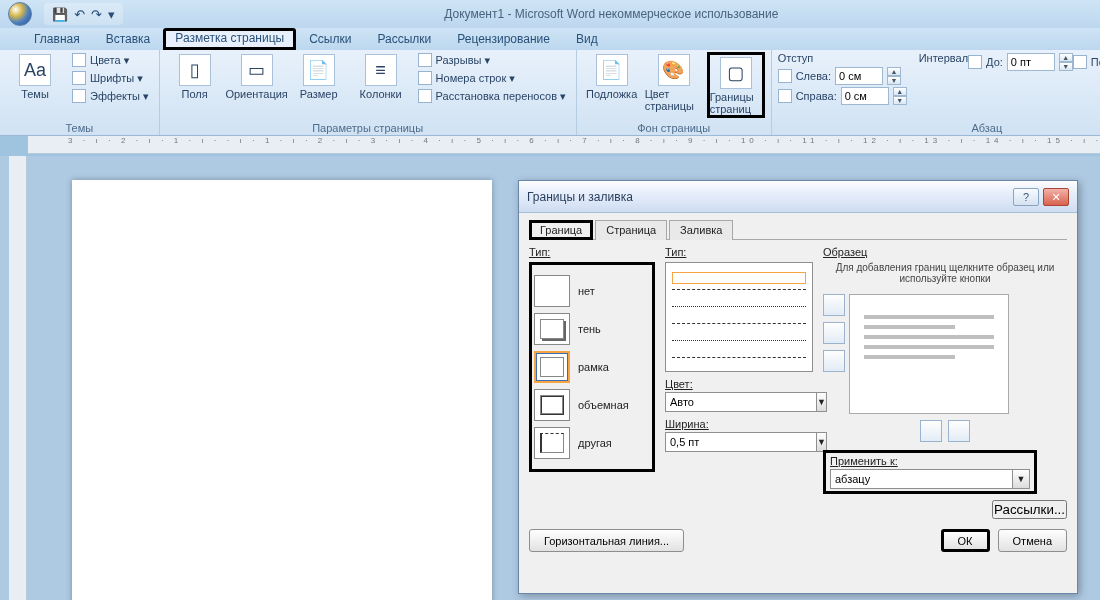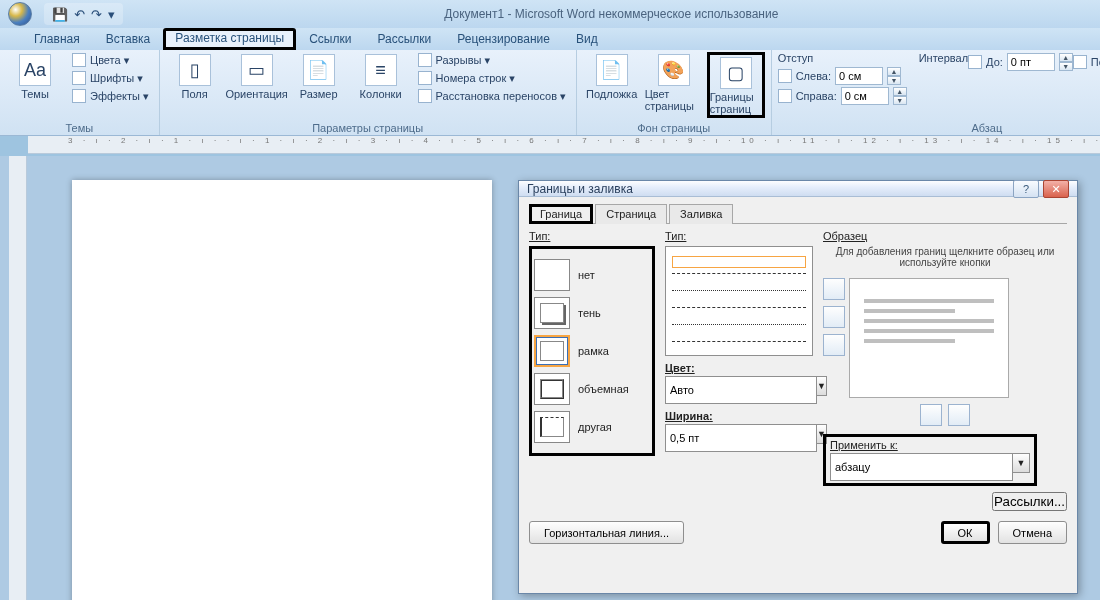--- a/index.html
+++ b/index.html
@@ -39,21 +39,21 @@
 
 
 .ruler-h { height: 18px; background: #e8eef4; border-bottom: 1px solid #b9cadb; margin-left: 28px; font-size: 8px; color: #777; position: relative; overflow: hidden; }
 .ruler-h .ticks { position:absolute;left:40px;top:0;white-space:nowrap;letter-spacing:4px; }
 .workspace { position: absolute; top: 156px; left: 0; right: 0; bottom: 0; background: #aecae3; }
 .ruler-v { position: absolute; left: 9px; top: 0; width: 18px; bottom: 0; background: #e8eef4; border-right: 1px solid #b9cadb; }
 .page { position: absolute; left: 72px; top: 24px; width: 420px; height: 560px; background: #fff; box-shadow: 0 0 6px rgba(0,0,0,.3); }
 
 
 .dialog { position: absolute; left: 518px; top: 180px; width: 560px; height: 414px; background: #f0f0f0; border: 1px solid #6a87a8; box-shadow: 2px 2px 8px rgba(0,0,0,.3); }
-.dlg-title { height: 16px; background: linear-gradient(#fdfdfe,#e6eefb 40%,#cfddf1); border-bottom:1px solid #a9bdd5; display:flex;align-items:center;padding:0 8px;font-size:12px;color:#2a3f5c; }
+.dlg-title { height: 32px; background: linear-gradient(#fdfdfe,#e6eefb 40%,#cfddf1); border-bottom:1px solid #a9bdd5; display:flex;align-items:center;padding:0 8px;font-size:12px;color:#2a3f5c; }
 .dlg-title .spacer{flex:1;}
 .dlg-title .wbtn{width:26px;height:18px;margin-left:4px;border:1px solid #8ba4c2;background:linear-gradient(#f8fbff,#d5e2f2);font-size:11px;text-align:center;line-height:16px;color:#3a5a7c;border-radius:2px;}
 .dlg-title .wbtn.close{background:linear-gradient(#f3b1a8,#d9624d);color:#fff;border-color:#a43;}
 .dlg-body { padding: 6px 10px 8px; font-size: 11px; color: #222; }
 .dlg-tabs { display:flex;border-bottom:1px solid #a7a7a7;margin-bottom:6px; }
 .dlg-tab { padding: 3px 10px; border:1px solid #a7a7a7;border-bottom:none;background:#e9e9e9;margin-right:2px;cursor:pointer;position:relative;top:1px; }
 .dlg-tab.active { background:#f0f0f0;border-bottom:1px solid #f0f0f0; }
 .dlg-tab.highlight{border:3px solid #000;padding:1px 8px;text-align:center;}
 .dlg-cols { display:flex;gap:10px; }
 .col1{width:126px;}
@@ -63,23 +63,23 @@
 .col1 .highlight-box{border:3px solid #000;padding:4px 2px;}
 .type-opt{display:flex;align-items:center;gap:8px;margin:6px 0;cursor:pointer;}
 .type-opt .thumb{width:36px;height:32px;border:1px solid #888;background:#fff;display:flex;align-items:center;justify-content:center;}
 .type-opt.sel .thumb{border:2px solid #f7a543;box-shadow:0 0 0 1px #3a6fb7 inset;}
 .type-opt .thumb .inner{width:24px;height:20px;border:1px solid #888;}
 .style-list{border:1px solid #8f8f8f;background:#fff;height:110px;padding:4px;overflow:hidden;}
 .style-list .ln{height:12px;margin:5px 2px;border-top:1px solid #333;}
 .style-list .ln.sel{border:1.5px solid #f7a543;padding-top:1px;}
 .style-list .ln.dash{border-top:1px dashed #333;}
 .style-list .ln.dot{border-top:1px dotted #333;}
-.lbl{margin:6px 0 2px;text-decoration:underline;font-weight:bold;}
+.lbl{margin:6px 0 2px;text-decoration:underline;}
 .combo{display:flex;}
-.combo input{flex:1;border:1px solid #8f8f8f;height:28px;font-size:11px;padding:4px 4px;background:#fff;}
+.combo input{flex:1;border:1px solid #8f8f8f;height:20px;font-size:11px;padding:4px 4px;background:#fff;}
 .combo .arr{width:17px;height:20px;border:1px solid #8f8f8f;border-left:none;background:linear-gradient(#fefefe,#dcdcdc);text-align:center;line-height:18px;font-size:9px;}
 .preview-text{text-align:center;font-size:10px;color:#444;margin:2px 0 10px;}
 .preview-grid{display:flex;gap:4px;}
 .pv-sidebtns{display:flex;flex-direction:column;gap:6px;}
 .pv-btn{width:22px;height:22px;border:1px solid #9cb3cf;background:linear-gradient(#fefefe,#e2ecf6);cursor:pointer;}
 .pv-box{width:160px;height:120px;border:1px solid #aaa;background:#fff;padding:14px;}
 .pv-box .tl{height:4px;background:#bfbfbf;margin:6px 0;}
 .pv-box .tl.w70{width:70%;}
 .pv-bottom{display:flex;gap:6px;margin-top:6px;justify-content:center;}
 .apply-row{margin-top:8px;}

